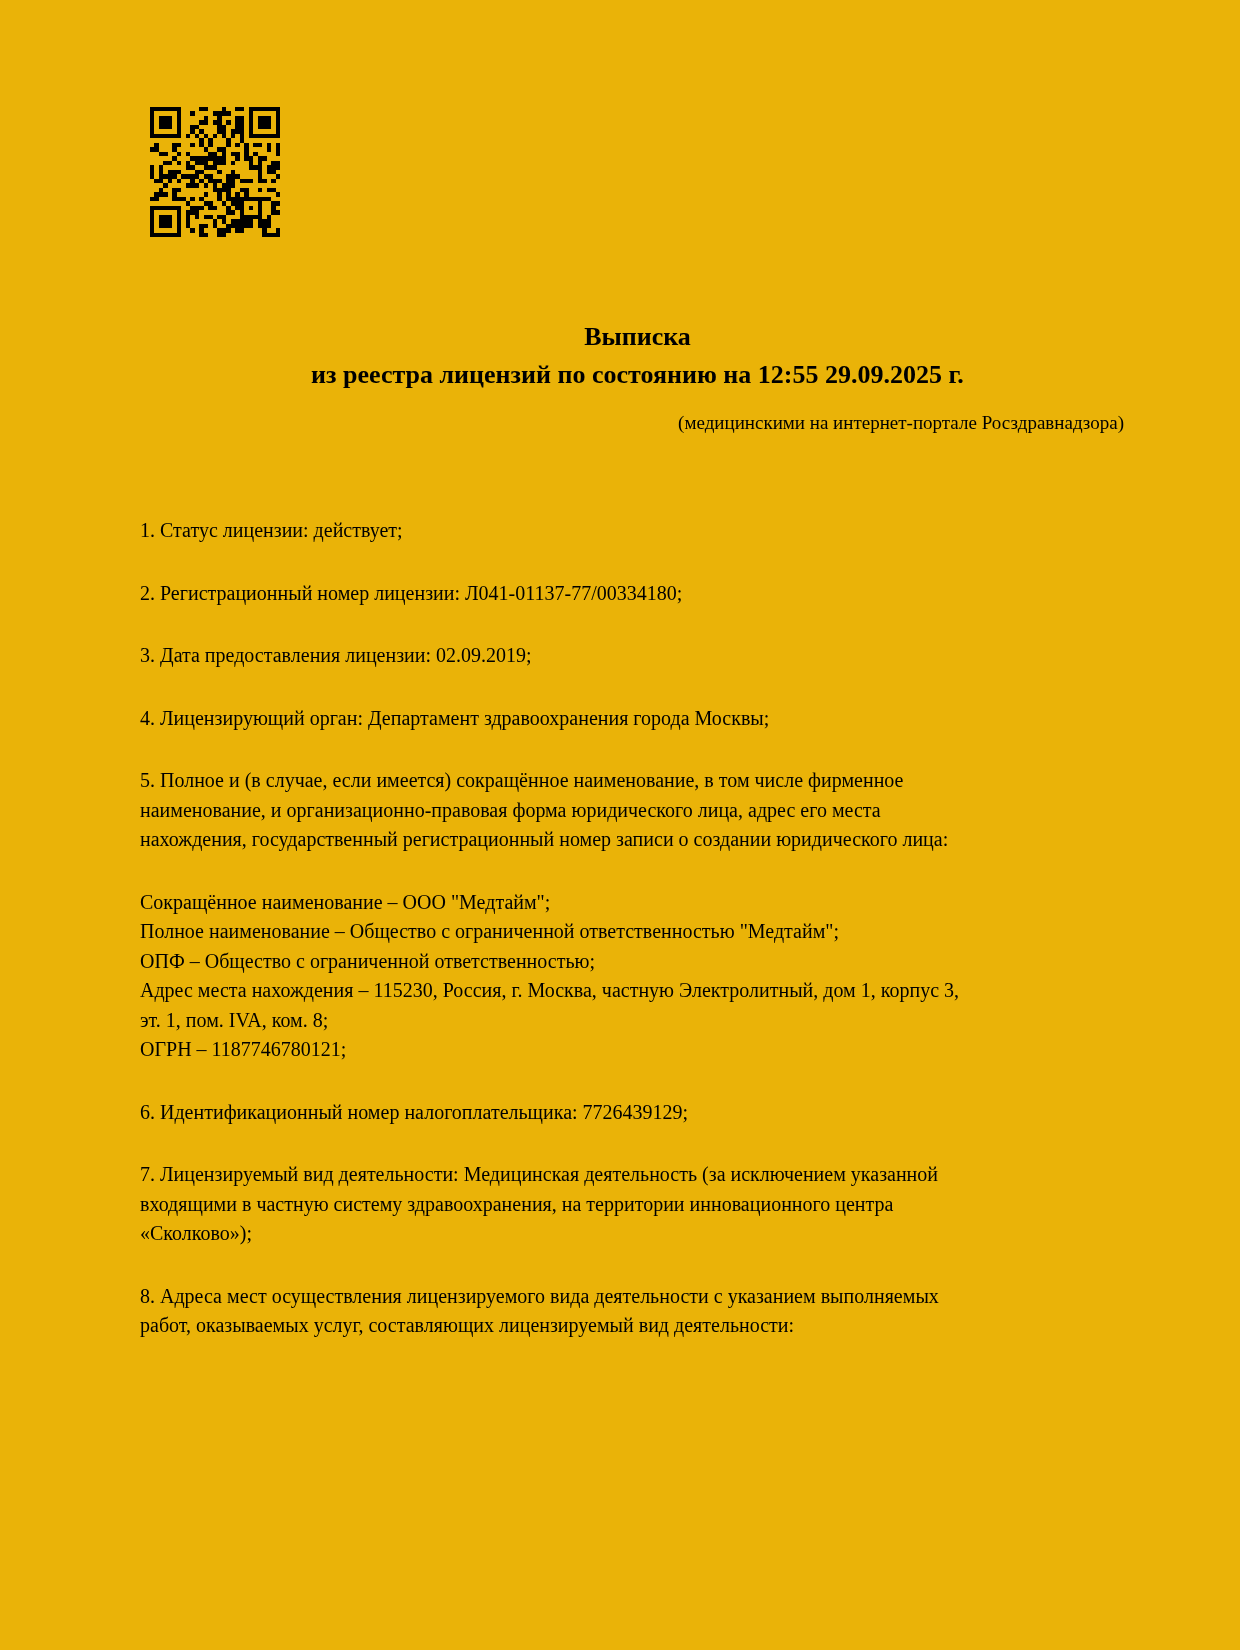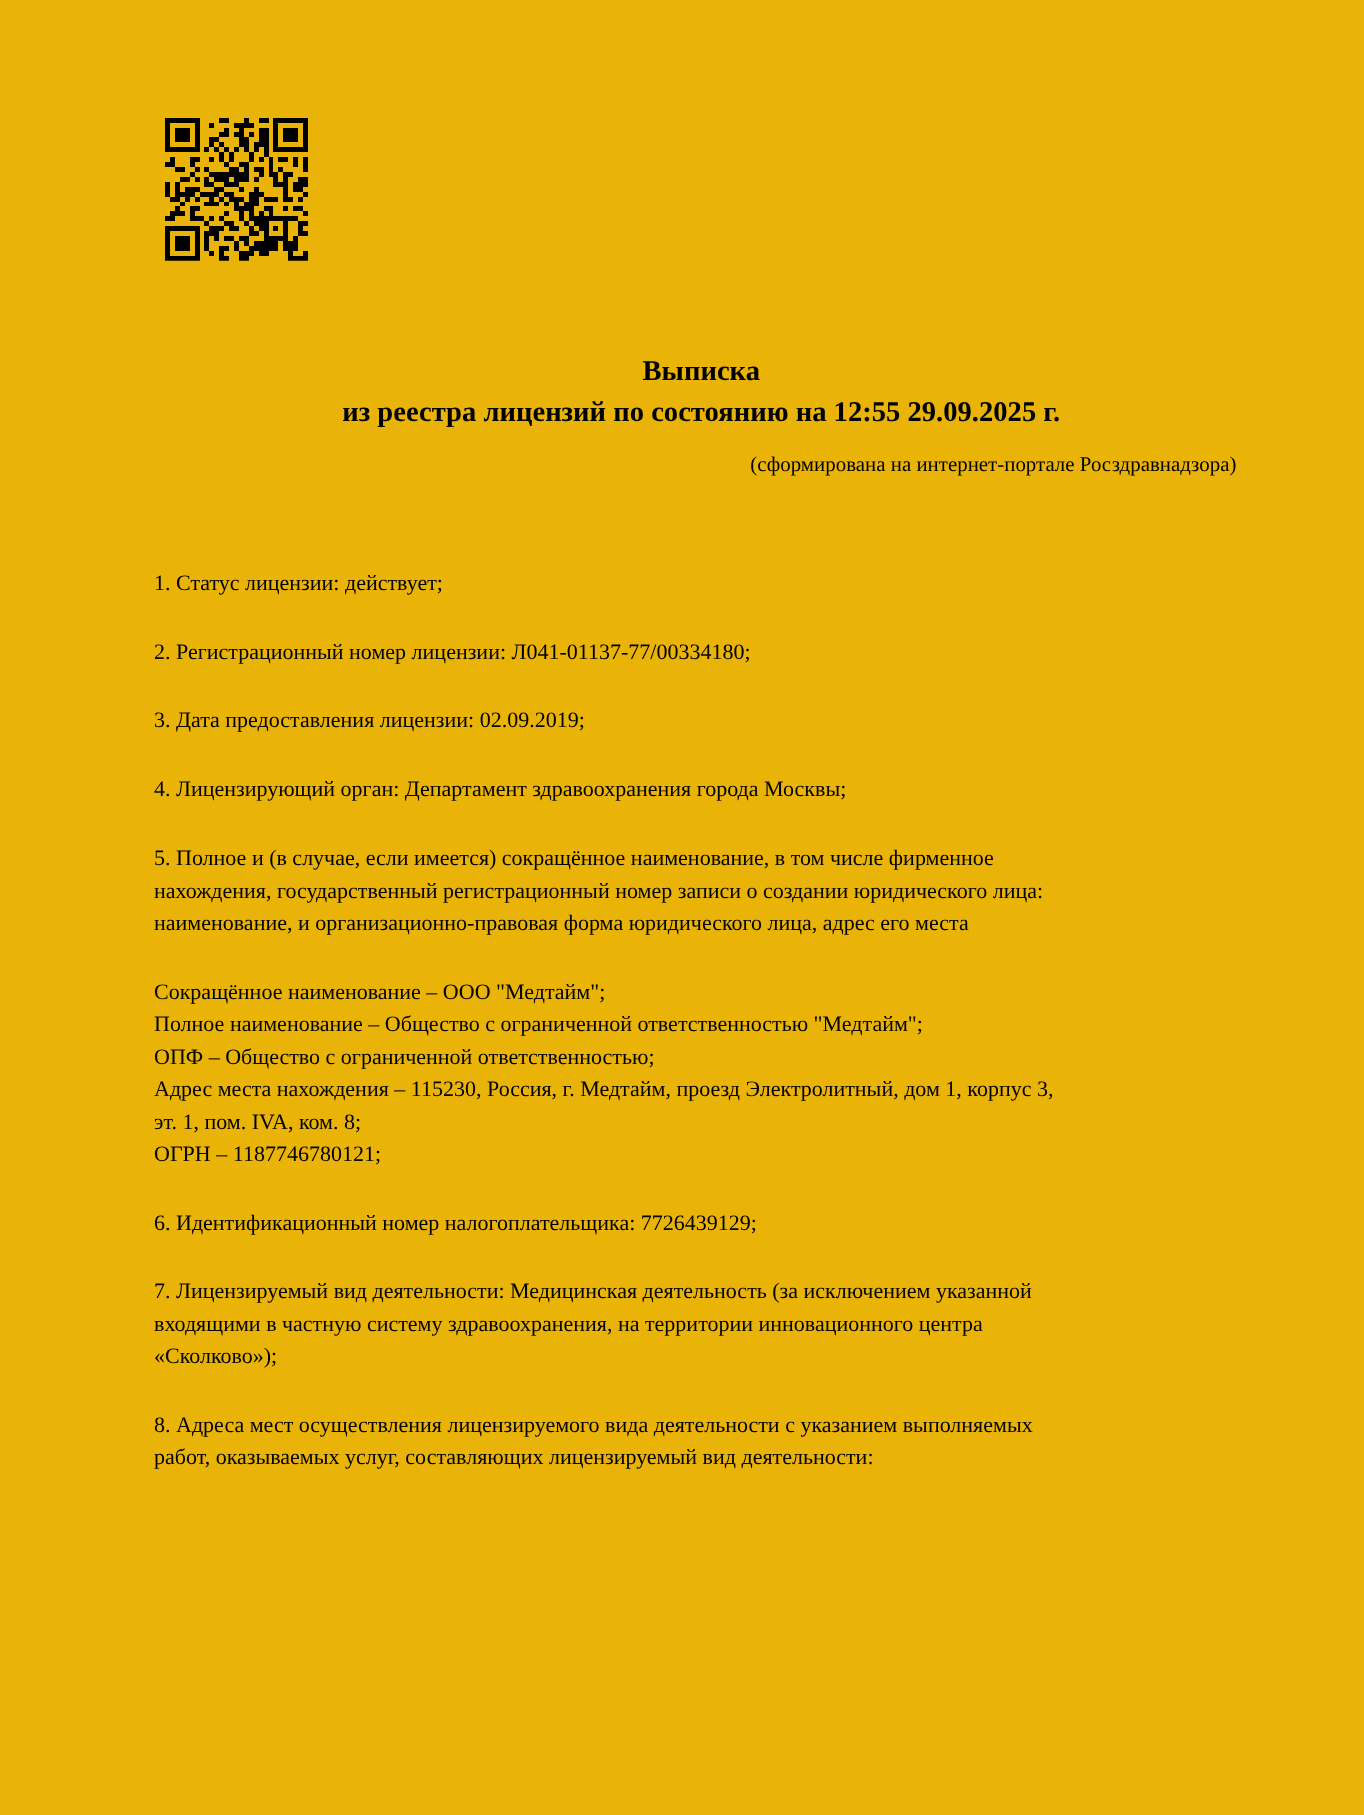--- a/index.html
+++ b/index.html
@@ -461,21 +461,21 @@
         <rect x="27" y="28" width="1" height="1"></rect>
         <rect x="28" y="28" width="1" height="1"></rect>
       </svg>
   </div>
 
   <div class="title">
     <div class="title-line">Выписка</div>
     <div class="title-line">из реестра лицензий по состоянию на 12:55 29.09.2025 г.</div>
   </div>
 
-  <div class="subtitle">(сформирована на интернет-портале Росздравнадзора)</div>
+  <div class="subtitle">(медицинскими на интернет-портале Росздравнадзора)</div>
 
   <div class="content">
 
     <p class="para">
       <span class="line">1. Статус лицензии: действует;</span>
     </p>
 
     <p class="para">
       <span class="line">2. Регистрационный номер лицензии: Л041-01137-77/00334180;</span>
     </p>
@@ -483,29 +483,29 @@
     <p class="para">
       <span class="line">3. Дата предоставления лицензии: 02.09.2019;</span>
     </p>
 
     <p class="para">
       <span class="line">4. Лицензирующий орган: Департамент здравоохранения города Москвы;</span>
     </p>
 
     <p class="para">
       <span class="line">5. Полное и (в случае, если имеется) сокращённое наименование, в том числе фирменное</span>
+      <span class="line">наименование, и организационно-правовая форма юридического лица, адрес его места</span>
       <span class="line">нахождения, государственный регистрационный номер записи о создании юридического лица:</span>
-      <span class="line">наименование, и организационно-правовая форма юридического лица, адрес его места</span>
     </p>
 
     <p class="para">
       <span class="line">Сокращённое наименование – ООО "Медтайм";</span>
       <span class="line">Полное наименование – Общество с ограниченной ответственностью "Медтайм";</span>
       <span class="line">ОПФ – Общество с ограниченной ответственностью;</span>
-      <span class="line">Адрес места нахождения – 115230, Россия, г. Медтайм, проезд Электролитный, дом 1, корпус 3,</span>
+      <span class="line">Адрес места нахождения – 115230, Россия, г. Москва, частную Электролитный, дом 1, корпус 3,</span>
       <span class="line">эт. 1, пом. IVA, ком. 8;</span>
       <span class="line">ОГРН – 1187746780121;</span>
     </p>
 
     <p class="para">
       <span class="line">6. Идентификационный номер налогоплательщика: 7726439129;</span>
     </p>
 
     <p class="para">
       <span class="line">7. Лицензируемый вид деятельности: Медицинская деятельность (за исключением указанной</span>

